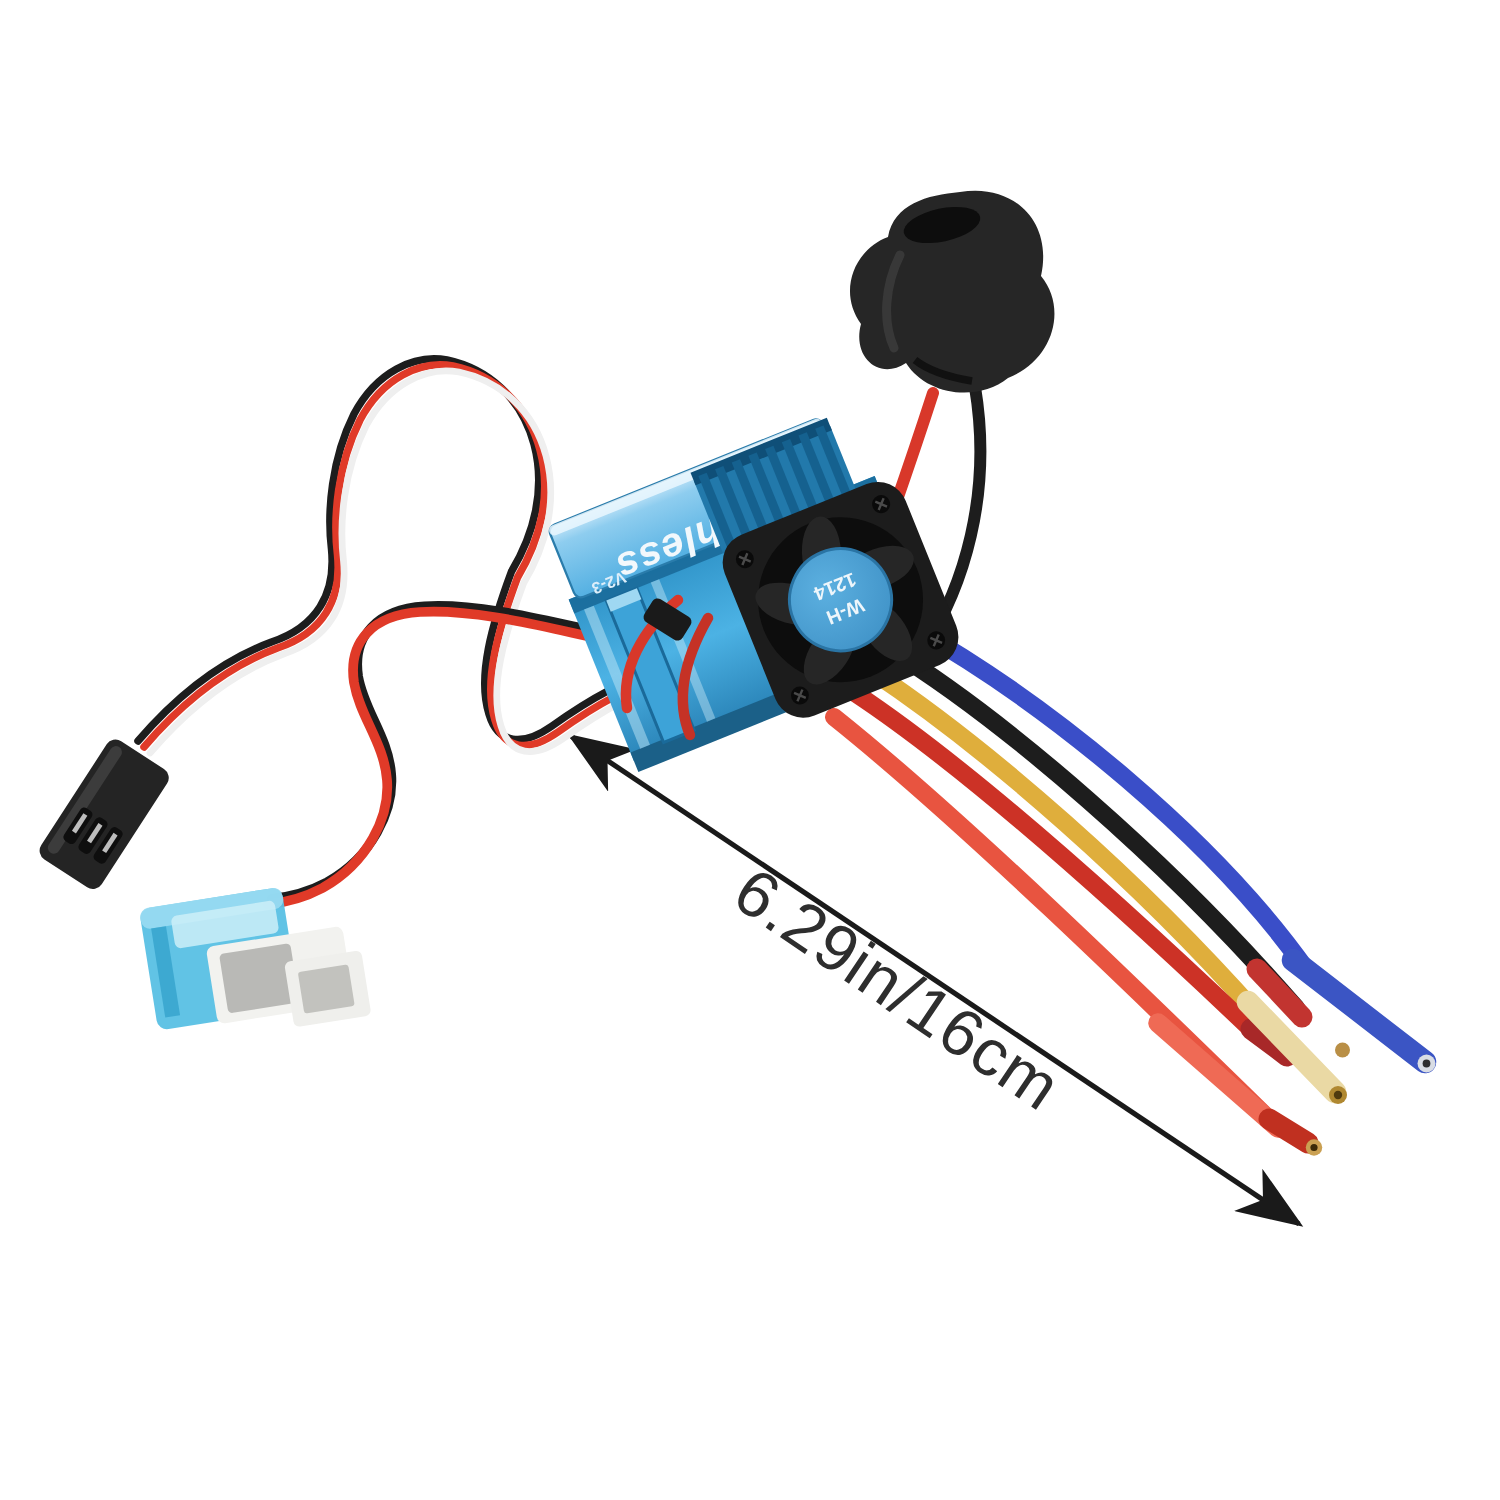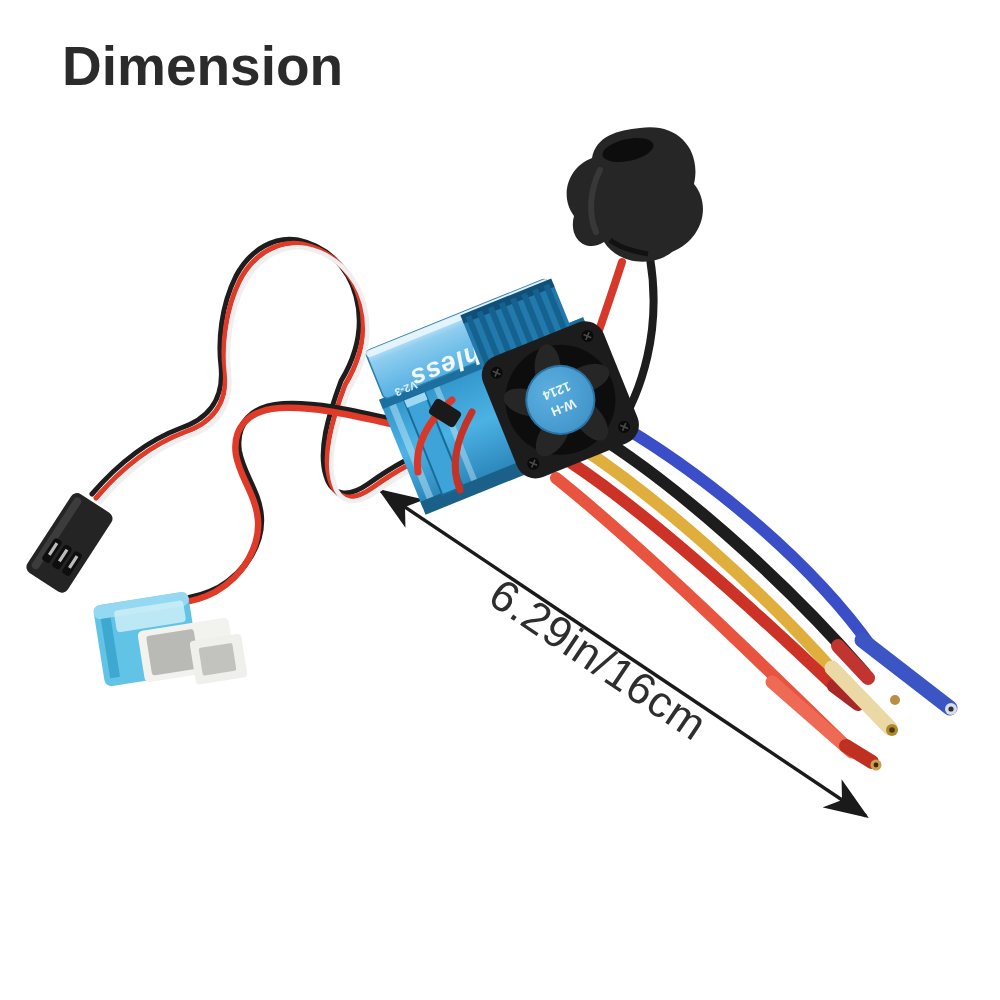--- a/index.html
+++ b/index.html
@@ -198,14 +198,13 @@
       </g>
     </g>
 
     <g>
       <path d="M452,400 C428,420 414,446 418,472" fill="none" stroke="#d8382a" stroke-width="7" stroke-linecap="round"></path>
       <path d="M472,412 C456,440 450,466 460,490" fill="none" stroke="#c53226" stroke-width="7" stroke-linecap="round"></path>
       <rect x="430" y="404" width="30" height="18" rx="4" fill="#1a1a1a" transform="rotate(32 445 413)"></rect>
     </g>
   </svg>
 
-  <div class="title">Dimension</div>
 </div>
 
 </body></html>

